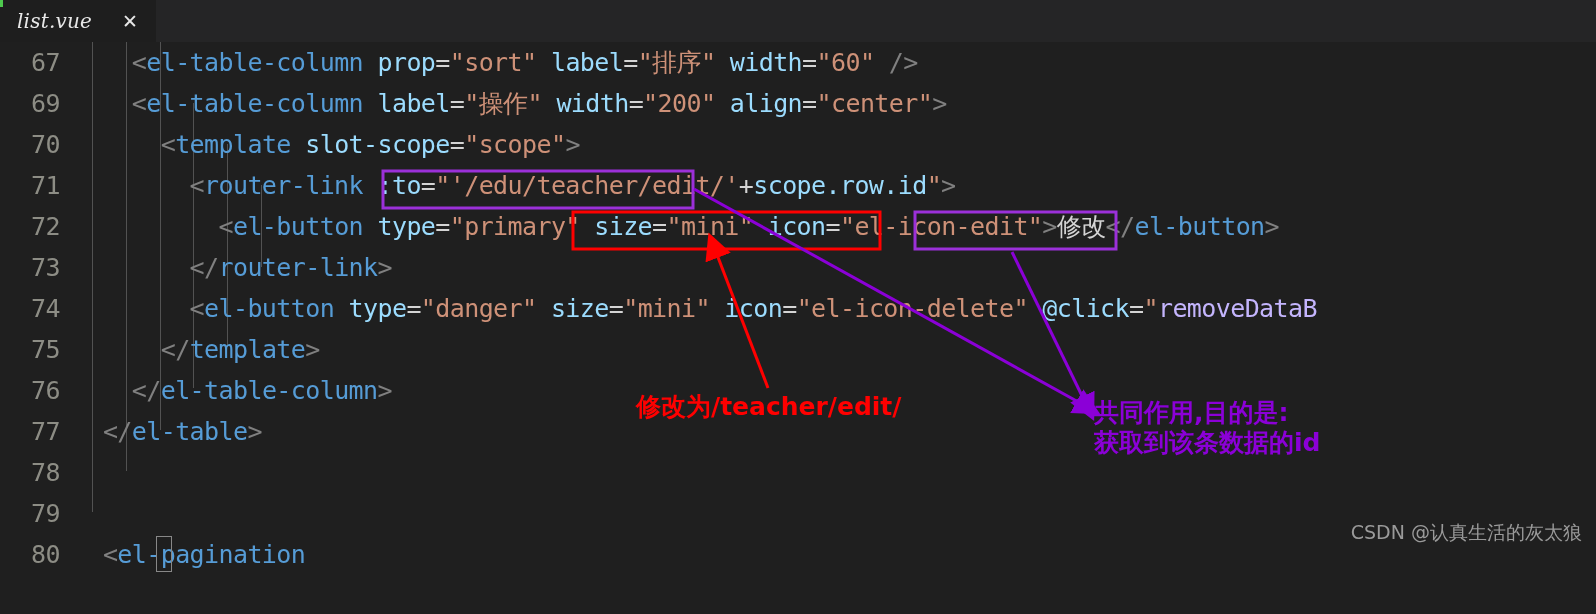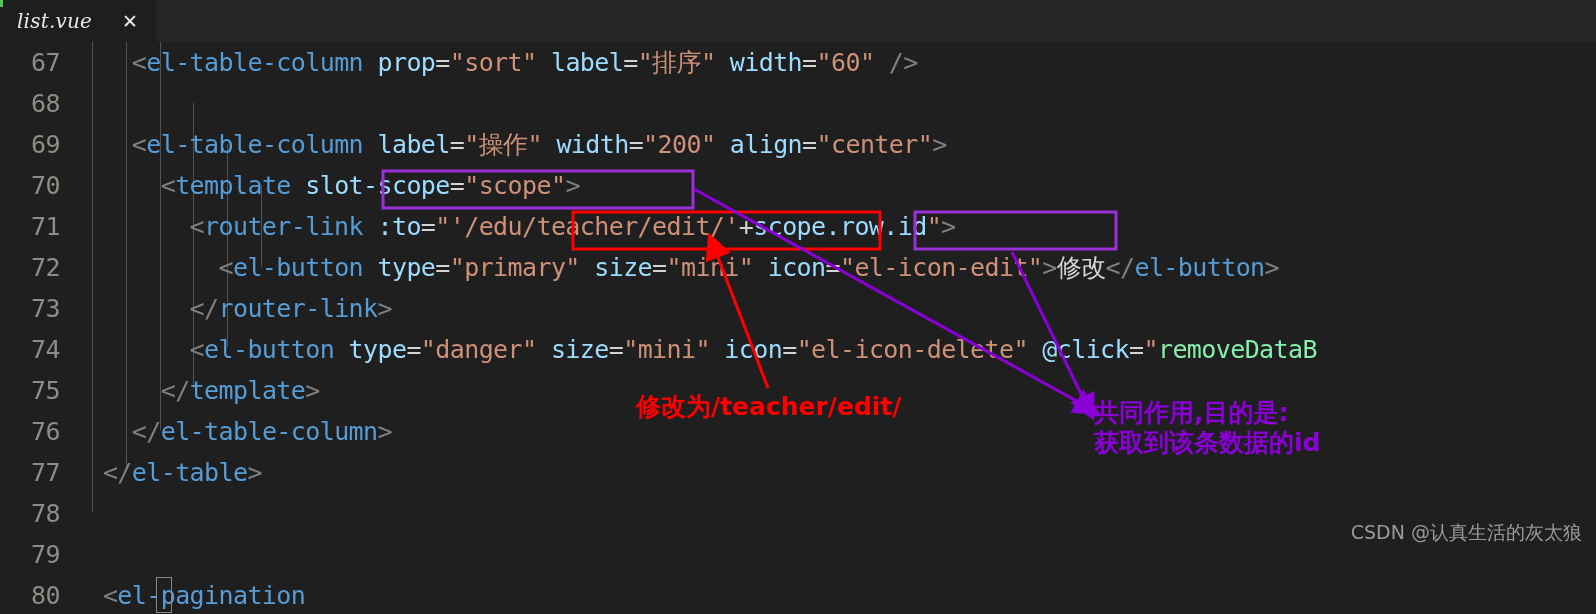--- a/index.html
+++ b/index.html
@@ -112,21 +112,21 @@
     color: #d4d4d4;
     white-space: pre;
   }
 
   
   .tag      { color: #569cd6; }
   .punct    { color: #808080; }
   .attr     { color: #9cdcfe; }
   .eq       { color: #d4d4d4; }
   .str      { color: #ce9178; }
-  .fn       { color: #86efac; }
+  .fn       { color: #c4b5fd; }
   .prop     { color: #9cdcfe; }
   .comment  { color: #6a9955; }
   .plain    { color: #d4d4d4; }
   .op       { color: #d4d4d4; }
 
   
   .guides {
     position: absolute;
     left: 0; top: 0;
     width: 1596px;
@@ -185,21 +185,20 @@
     <div class="guides">
       <div class="guide" style="left:92px;  top:0;   height:470px;"></div>
       <div class="guide" style="left:126px; top:0;   height:429px;"></div>
       <div class="guide" style="left:160px; top:0;   height:388px;"></div>
       <div class="guide" style="left:193px; top:61px; height:285px;"></div>
       <div class="guide" style="left:227px; top:102px; height:203px;"></div>
       <div class="guide" style="left:261px; top:143px; height:82px;"></div>
     </div>
     <div id="code-lines">
         <div class="line"><div class="lineno">67</div><div class="code"><span class="punct">    &lt;</span><span class="tag">el-table-column</span><span class="plain"> </span><span class="attr">prop</span><span class="eq">=</span><span class="str">"sort"</span><span class="plain"> </span><span class="attr">label</span><span class="eq">=</span><span class="str">"排序"</span><span class="plain"> </span><span class="attr">width</span><span class="eq">=</span><span class="str">"60"</span><span class="punct"> /&gt;</span></div></div>
-        <div class="line"><div class="lineno">68</div><div class="code"></div></div>
         <div class="line"><div class="lineno">69</div><div class="code"><span class="punct">    &lt;</span><span class="tag">el-table-column</span><span class="plain"> </span><span class="attr">label</span><span class="eq">=</span><span class="str">"操作"</span><span class="plain"> </span><span class="attr">width</span><span class="eq">=</span><span class="str">"200"</span><span class="plain"> </span><span class="attr">align</span><span class="eq">=</span><span class="str">"center"</span><span class="punct">&gt;</span></div></div>
         <div class="line"><div class="lineno">70</div><div class="code"><span class="punct">      &lt;</span><span class="tag">template</span><span class="plain"> </span><span class="attr">slot-scope</span><span class="eq">=</span><span class="str">"scope"</span><span class="punct">&gt;</span></div></div>
         <div class="line"><div class="lineno">71</div><div class="code"><span class="punct">        &lt;</span><span class="tag">router-link</span><span class="plain"> </span><span class="attr">:to</span><span class="eq">=</span><span class="str">"'/edu/teacher/edit/'</span><span class="op">+</span><span class="prop">scope.row.id</span><span class="str">"</span><span class="punct">&gt;</span></div></div>
         <div class="line"><div class="lineno">72</div><div class="code"><span class="punct">          &lt;</span><span class="tag">el-button</span><span class="plain"> </span><span class="attr">type</span><span class="eq">=</span><span class="str">"primary"</span><span class="plain"> </span><span class="attr">size</span><span class="eq">=</span><span class="str">"mini"</span><span class="plain"> </span><span class="attr">icon</span><span class="eq">=</span><span class="str">"el-icon-edit"</span><span class="punct">&gt;</span><span class="plain">修改</span><span class="punct">&lt;/</span><span class="tag">el-button</span><span class="punct">&gt;</span></div></div>
         <div class="line"><div class="lineno">73</div><div class="code"><span class="punct">        &lt;/</span><span class="tag">router-link</span><span class="punct">&gt;</span></div></div>
         <div class="line"><div class="lineno">74</div><div class="code"><span class="punct">        &lt;</span><span class="tag">el-button</span><span class="plain"> </span><span class="attr">type</span><span class="eq">=</span><span class="str">"danger"</span><span class="plain"> </span><span class="attr">size</span><span class="eq">=</span><span class="str">"mini"</span><span class="plain"> </span><span class="attr">icon</span><span class="eq">=</span><span class="str">"el-icon-delete"</span><span class="plain"> </span><span class="attr">@click</span><span class="eq">=</span><span class="str">"</span><span class="fn">removeDataB</span></div></div>
         <div class="line"><div class="lineno">75</div><div class="code"><span class="punct">      &lt;/</span><span class="tag">template</span><span class="punct">&gt;</span></div></div>
         <div class="line"><div class="lineno">76</div><div class="code"><span class="punct">    &lt;/</span><span class="tag">el-table-column</span><span class="punct">&gt;</span></div></div>
         <div class="line"><div class="lineno">77</div><div class="code"><span class="punct">  &lt;/</span><span class="tag">el-table</span><span class="punct">&gt;</span></div></div>
         <div class="line"><div class="lineno">78</div><div class="code"></div></div>

